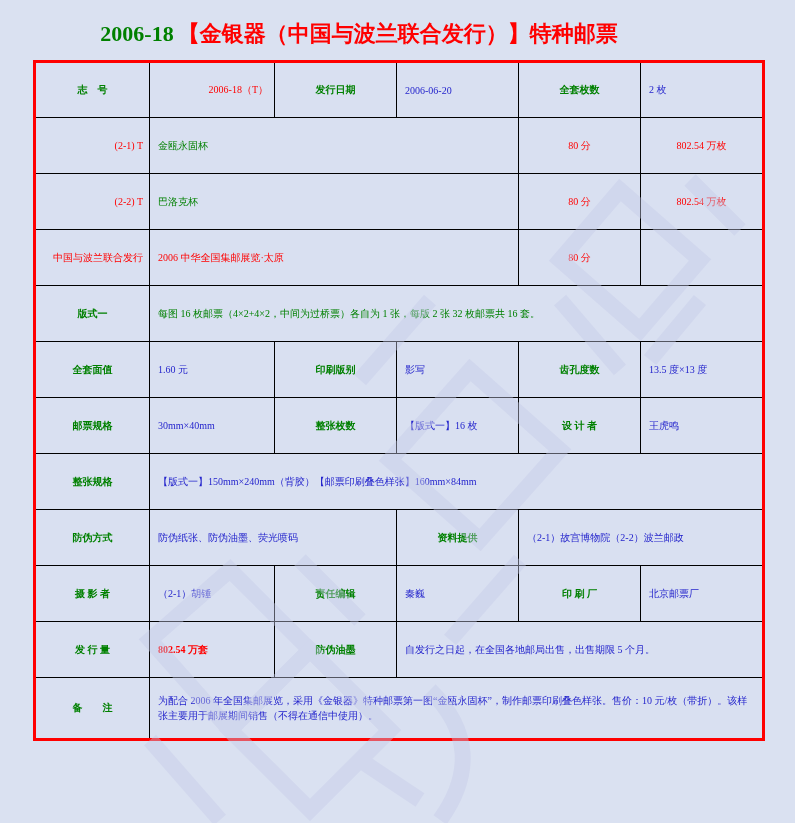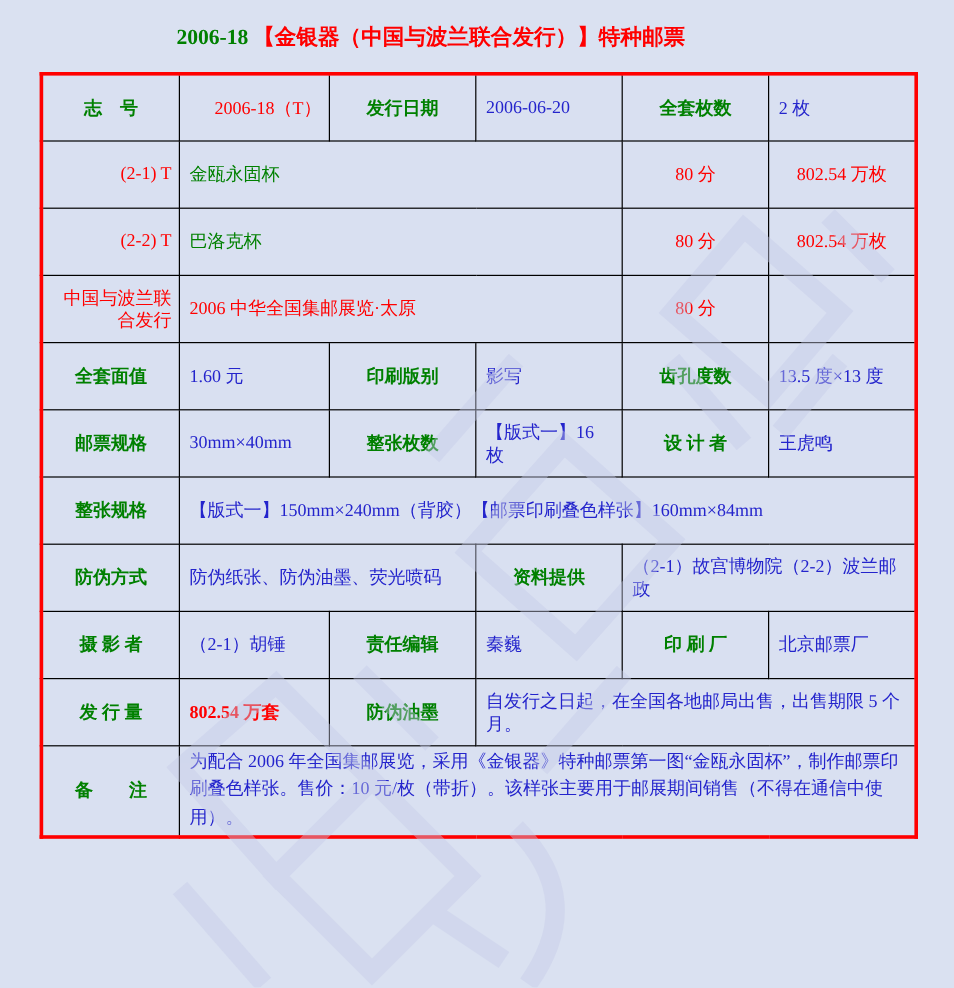--- a/index.html
+++ b/index.html
@@ -14,34 +14,34 @@
   }
   *{box-sizing:border-box;}
   html,body{margin:0;padding:0;}
   body{
     width:795px;height:823px;position:relative;overflow:hidden;
     background:var(--bg);
     font-family:"Liberation Serif","DejaVu Serif",serif;
   }
   .page-title{
     position:absolute;top:19px;left:0;width:718px;
-    text-align:center;font-size:18px;font-weight:bold;
+    text-align:center;font-size:22px;font-weight:bold;
     white-space:nowrap;
   }
   .page-title .t-prefix{color:var(--label-green);margin-right:4px;}
   .page-title .t-main{color:var(--accent-red);}
   table.info{
     position:absolute;left:33px;top:60px;width:729px;
     border-collapse:collapse;table-layout:fixed;
     border:3px solid var(--border-red);
     background:var(--cell-bg);
   }
   td{
     border:1px solid var(--grid-black);
-    font-size:15px;
+    font-size:10px;
     padding:2px 8px;
     overflow:hidden;
     color:var(--value-blue);
     vertical-align:middle;
   }
   tr{height:56px;}
   tr.tall{height:62px;}
   td.hdr{color:var(--label-green);font-weight:bold;text-align:center;padding:2px 4px;}
   td.red-hdr{color:var(--accent-red);font-weight:normal;text-align:right;padding:2px 6px;}
   td.v-blue{color:var(--value-blue);text-align:left;}
@@ -110,20 +110,24 @@
       <td class="v-red-r">80 分</td>
       <td class="v-red-r">802.54 万枚</td>
     </tr>
     <tr>
       <td class="red-hdr">中国与波兰联合发行</td>
       <td class="v-red" colspan="3">2006 中华全国集邮展览·太原</td>
       <td class="v-red-r">80 分</td>
       <td></td>
     </tr>
     <tr>
+      <td class="hdr">版式一</td>
+      <td class="v-green" colspan="5">每图 16 枚邮票（4×2+4×2，中间为过桥票）各自为 1 张，每版 2 张 32 枚邮票共 16 套。</td>
+    </tr>
+    <tr>
       <td class="hdr">全套面值</td>
       <td class="v-blue">1.60 元</td>
       <td class="hdr">印刷版别</td>
       <td class="v-blue">影写</td>
       <td class="hdr">齿孔度数</td>
       <td class="v-blue">13.5 度×13 度</td>
     </tr>
     <tr>
       <td class="hdr">邮票规格</td>
       <td class="v-blue">30mm×40mm</td>

